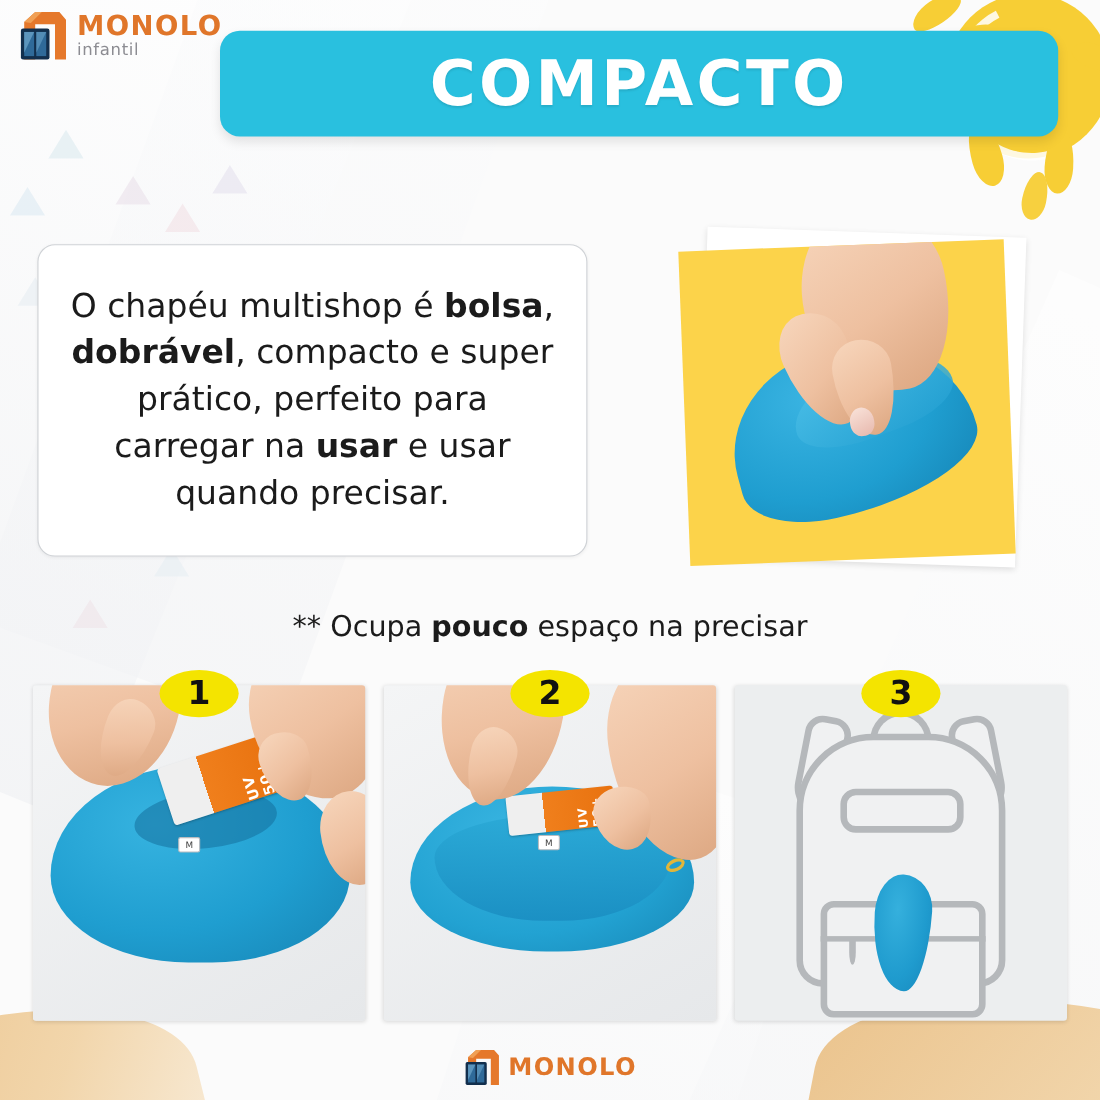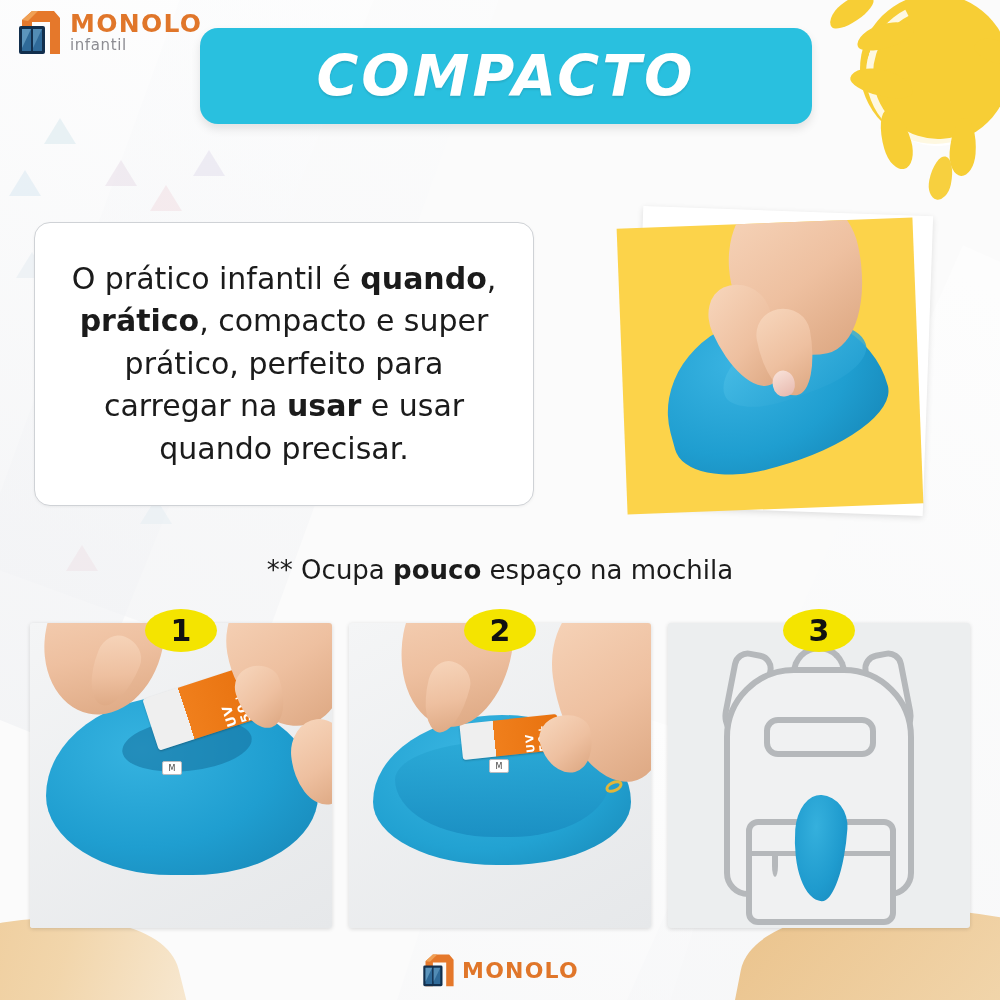--- a/index.html
+++ b/index.html
@@ -40,27 +40,26 @@
     font-size: 25px; font-weight: 700; letter-spacing: 1.3px;
     color: #e0762a; font-family: "DejaVu Sans", sans-serif;
   }
   .logo-sub {
     font-size: 15px; color: #8c8c92; letter-spacing: .6px; margin-top: 2px;
     font-family: "DejaVu Sans", sans-serif;
   }
 
   #title-banner {
     position: absolute; left: 200px; top: 28px;
-    width: 612px; height: 96px;
+    width: 762px; height: 96px;
     background: #29c0df;
     border-radius: 18px;
     box-shadow: 0 5px 10px rgba(0,0,0,.10);
     display: flex; align-items: center; justify-content: center;
     z-index: 3;
-    font-style: italic;
   }
   #title-banner .title-text {
     color: #ffffff;
     font-family: "DejaVu Sans", sans-serif;
     font-weight: 700;
     font-size: 57px;
     letter-spacing: 3px;
     text-shadow: 0 2px 2px rgba(0,0,0,.10);
   }
 
@@ -291,21 +290,21 @@
   <div class="ray" style="left:826px;top:0px;width:50px;height:22px;transform:rotate(-34deg);"></div>
   <div class="ray" style="left:930px;top:156px;width:22px;height:44px;transform:rotate(12deg);opacity:.95;"></div>
   <div class="ray" style="left:974px;top:40px;width:40px;height:22px;transform:rotate(22deg);"></div>
 
   <div id="title-banner">
     <span class="title-text">COMPACTO</span>
   </div>
 </div>
 
 <div id="desc-card">
-  <p id="desc-text"><span>O prático infantil é </span><b>quando</b><span>, </span><b>prático</b><span>, compacto e super prático, perfeito para carregar na </span><b>usar</b><span> e usar quando precisar.</span></p>
+  <p id="desc-text"><span>O chapéu multishop é </span><b>bolsa</b><span>, </span><b>dobrável</b><span>, compacto e super prático, perfeito para carregar na </span><b>usar</b><span> e usar quando precisar.</span></p>
 </div>
 
 <div id="hero">
   <div class="paper"></div>
   <div class="photo">
 
     <div class="hat-fold" style="left:40px;top:92px;width:222px;height:150px;transform:rotate(-13deg);
                 background:radial-gradient(ellipse at 38% 26%, #3ab4e2 0%, #1f9ed0 58%, #1583b4 100%);"></div>
     <div class="hat-fold" style="left:96px;top:108px;width:150px;height:66px;transform:rotate(-18deg);
                 background:linear-gradient(160deg,#4cc0e8,#239fd1);opacity:.85;
@@ -313,21 +312,21 @@
 
     <div class="hand-shape" style="left:112px;top:-34px;width:132px;height:170px;border-radius:46% 54% 40% 60% / 48% 42% 58% 52%;transform:rotate(-10deg);"></div>
     <div class="hand-shape" style="left:96px;top:58px;width:62px;height:108px;border-radius:46% 54% 48% 52% / 34% 32% 68% 66%;transform:rotate(-22deg);"></div>
     <div class="hand-shape" style="left:138px;top:86px;width:54px;height:88px;border-radius:48% 52% 44% 56% / 30% 30% 70% 70%;transform:rotate(-8deg);"></div>
     <div style="position:absolute;left:150px;top:148px;width:22px;height:26px;border-radius:50% 50% 45% 45%;
                 background:linear-gradient(160deg,#f9e3da,#e7b8ad);transform:rotate(-8deg);"></div>
   </div>
 </div>
 
 <div id="subtitle">
-  <span id="subtitle-text"><span>** Ocupa </span><b>pouco</b><span> espaço na mochila</span></span>
+  <span id="subtitle-text"><span>** Ocupa </span><b>pouco</b><span> espaço na precisar</span></span>
 </div>
 
 <div id="steps">
 
   <div class="step">
     <div class="step-photo">
       <div class="tabletop"></div>
       <div class="blue-hat-1"></div>
       <div style="position:absolute;left:92px;top:96px;width:130px;height:52px;background:#14709c;
                   border-radius:50%;opacity:.55;transform:rotate(-6deg);"></div>

